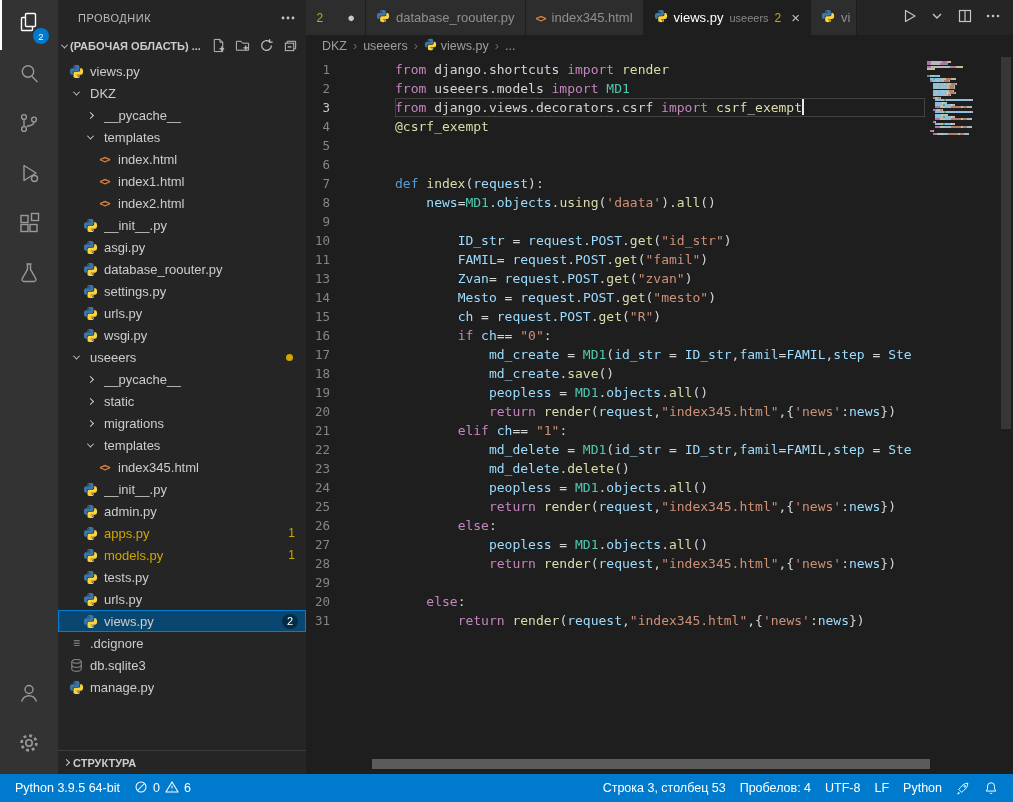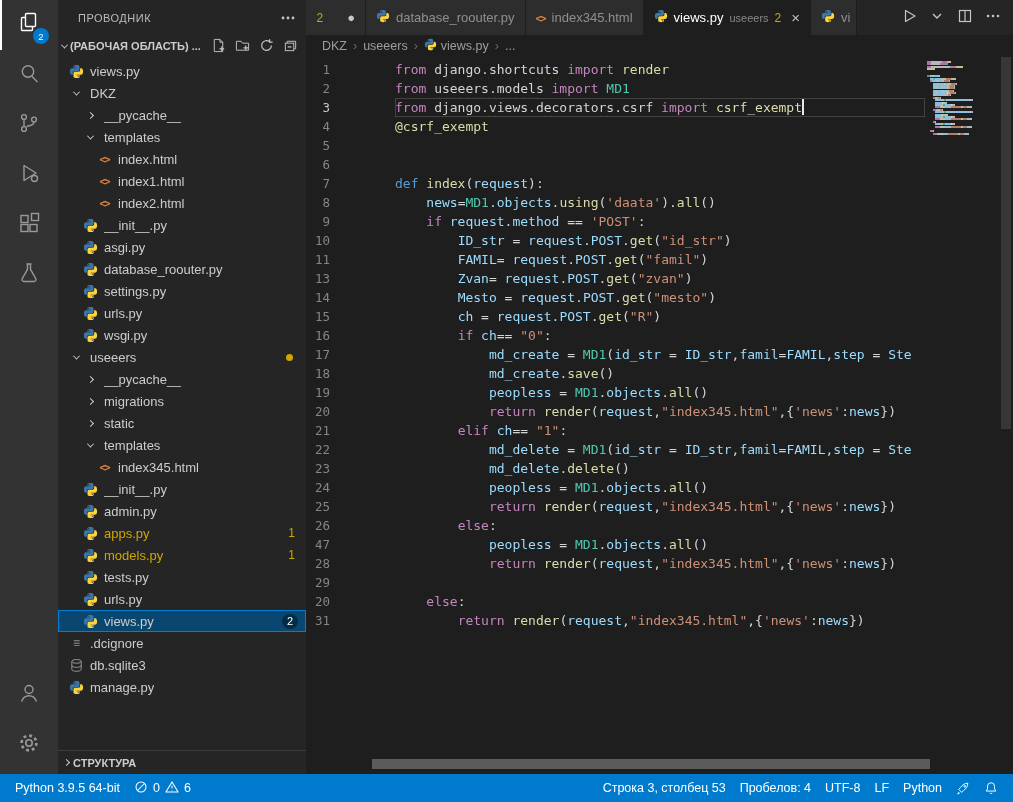--- a/index.html
+++ b/index.html
@@ -320,28 +320,28 @@
             <span class="slot">
               <span class="chev closed"></span>
             </span>
             <span class="label">__pycache__</span>
           </div>
           <div class="row">
             <span class="indent" style="width: 24px;"></span>
             <span class="slot">
               <span class="chev closed"></span>
             </span>
+            <span class="label">static</span>
+          </div>
+          <div class="row">
+            <span class="indent" style="width: 24px;"></span>
+            <span class="slot">
+              <span class="chev closed"></span>
+            </span>
             <span class="label">migrations</span>
-          </div>
-          <div class="row">
-            <span class="indent" style="width: 24px;"></span>
-            <span class="slot">
-              <span class="chev closed"></span>
-            </span>
-            <span class="label">static</span>
           </div>
           <div class="row">
             <span class="indent" style="width: 24px;"></span>
             <span class="slot">
               <span class="chev open"></span>
             </span>
             <span class="label">templates</span>
           </div>
           <div class="row">
             <span class="indent" style="width: 38px;"></span>
@@ -561,21 +561,20 @@
             <div class="code-line">
               <span class="ln">7</span>
               <span class="lc"><span class="tk-d">def </span><span class="tk-f">index</span><span class="tk-p">(</span><span class="tk-v">request</span><span class="tk-p">):</span></span>
             </div>
             <div class="code-line">
               <span class="ln">8</span>
               <span class="lc"><span class="tk-p">    </span><span class="tk-v">news</span><span class="tk-p">=</span><span class="tk-c">MD1</span><span class="tk-p">.</span><span class="tk-v">objects</span><span class="tk-p">.</span><span class="tk-f">using</span><span class="tk-p">(</span><span class="tk-s">'daata'</span><span class="tk-p">).</span><span class="tk-f">all</span><span class="tk-p">()</span></span>
             </div>
             <div class="code-line">
               <span class="ln">9</span>
-              <span class="lc"><span class="tk-p">    </span><span class="tk-k">if </span><span class="tk-v">request</span><span class="tk-p">.</span><span class="tk-v">method</span><span class="tk-p"> == </span><span class="tk-s">'POST'</span><span class="tk-p">:</span></span>
             </div>
             <div class="code-line">
               <span class="ln">10</span>
               <span class="lc"><span class="tk-p">        </span><span class="tk-v">ID_str</span><span class="tk-p"> = </span><span class="tk-v">request</span><span class="tk-p">.</span><span class="tk-v">POST</span><span class="tk-p">.</span><span class="tk-f">get</span><span class="tk-p">(</span><span class="tk-s">"id_str"</span><span class="tk-p">)</span></span>
             </div>
             <div class="code-line">
               <span class="ln">11</span>
               <span class="lc"><span class="tk-p">        </span><span class="tk-v">FAMIL</span><span class="tk-p">= </span><span class="tk-v">request</span><span class="tk-p">.</span><span class="tk-v">POST</span><span class="tk-p">.</span><span class="tk-f">get</span><span class="tk-p">(</span><span class="tk-s">"famil"</span><span class="tk-p">)</span></span>
             </div>
             <div class="code-line">
@@ -628,21 +627,21 @@
             </div>
             <div class="code-line">
               <span class="ln">25</span>
               <span class="lc"><span class="tk-p">            </span><span class="tk-k">return </span><span class="tk-f">render</span><span class="tk-p">(</span><span class="tk-v">request</span><span class="tk-p">,</span><span class="tk-s">"index345.html"</span><span class="tk-p">,{</span><span class="tk-s">'news'</span><span class="tk-p">:</span><span class="tk-v">news</span><span class="tk-p">})</span></span>
             </div>
             <div class="code-line">
               <span class="ln">26</span>
               <span class="lc"><span class="tk-p">        </span><span class="tk-k">else</span><span class="tk-p">:</span></span>
             </div>
             <div class="code-line">
-              <span class="ln">47</span>
+              <span class="ln">27</span>
               <span class="lc"><span class="tk-p">            </span><span class="tk-v">peopless</span><span class="tk-p"> = </span><span class="tk-c">MD1</span><span class="tk-p">.</span><span class="tk-v">objects</span><span class="tk-p">.</span><span class="tk-f">all</span><span class="tk-p">()</span></span>
             </div>
             <div class="code-line">
               <span class="ln">28</span>
               <span class="lc"><span class="tk-p">            </span><span class="tk-k">return </span><span class="tk-f">render</span><span class="tk-p">(</span><span class="tk-v">request</span><span class="tk-p">,</span><span class="tk-s">"index345.html"</span><span class="tk-p">,{</span><span class="tk-s">'news'</span><span class="tk-p">:</span><span class="tk-v">news</span><span class="tk-p">})</span></span>
             </div>
             <div class="code-line">
               <span class="ln">29</span>
               <span class="lc"></span>
             </div>

